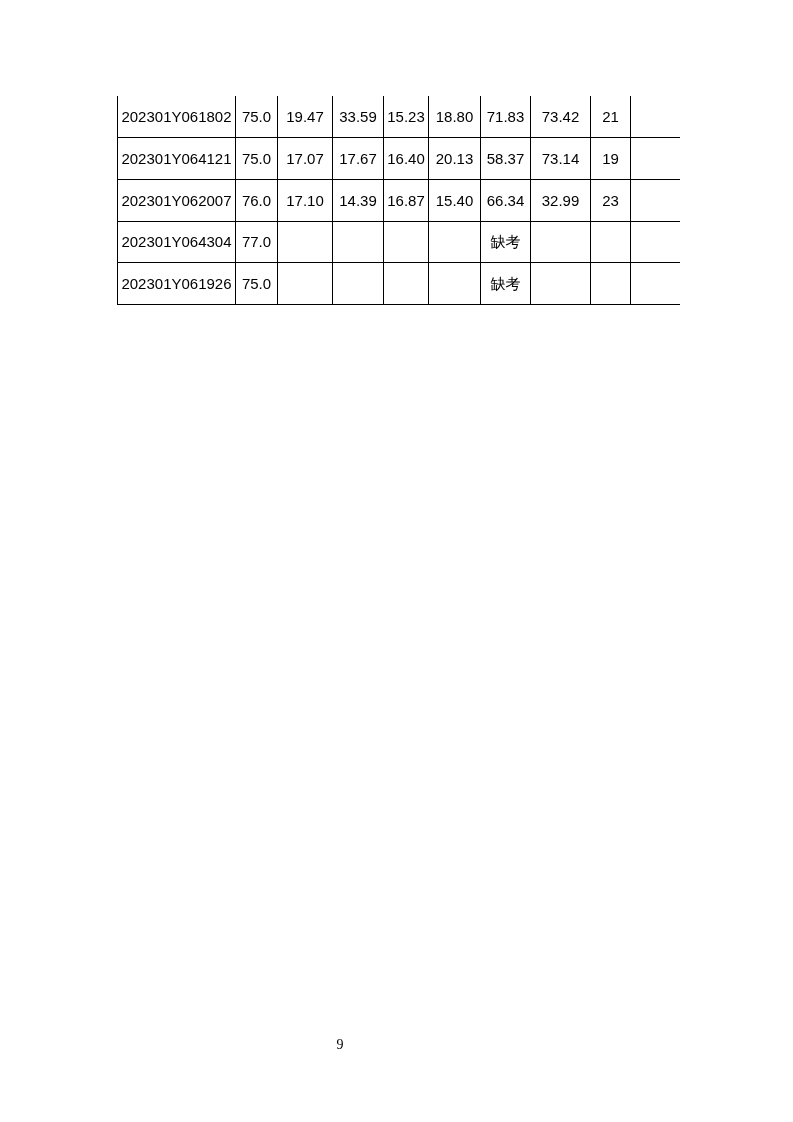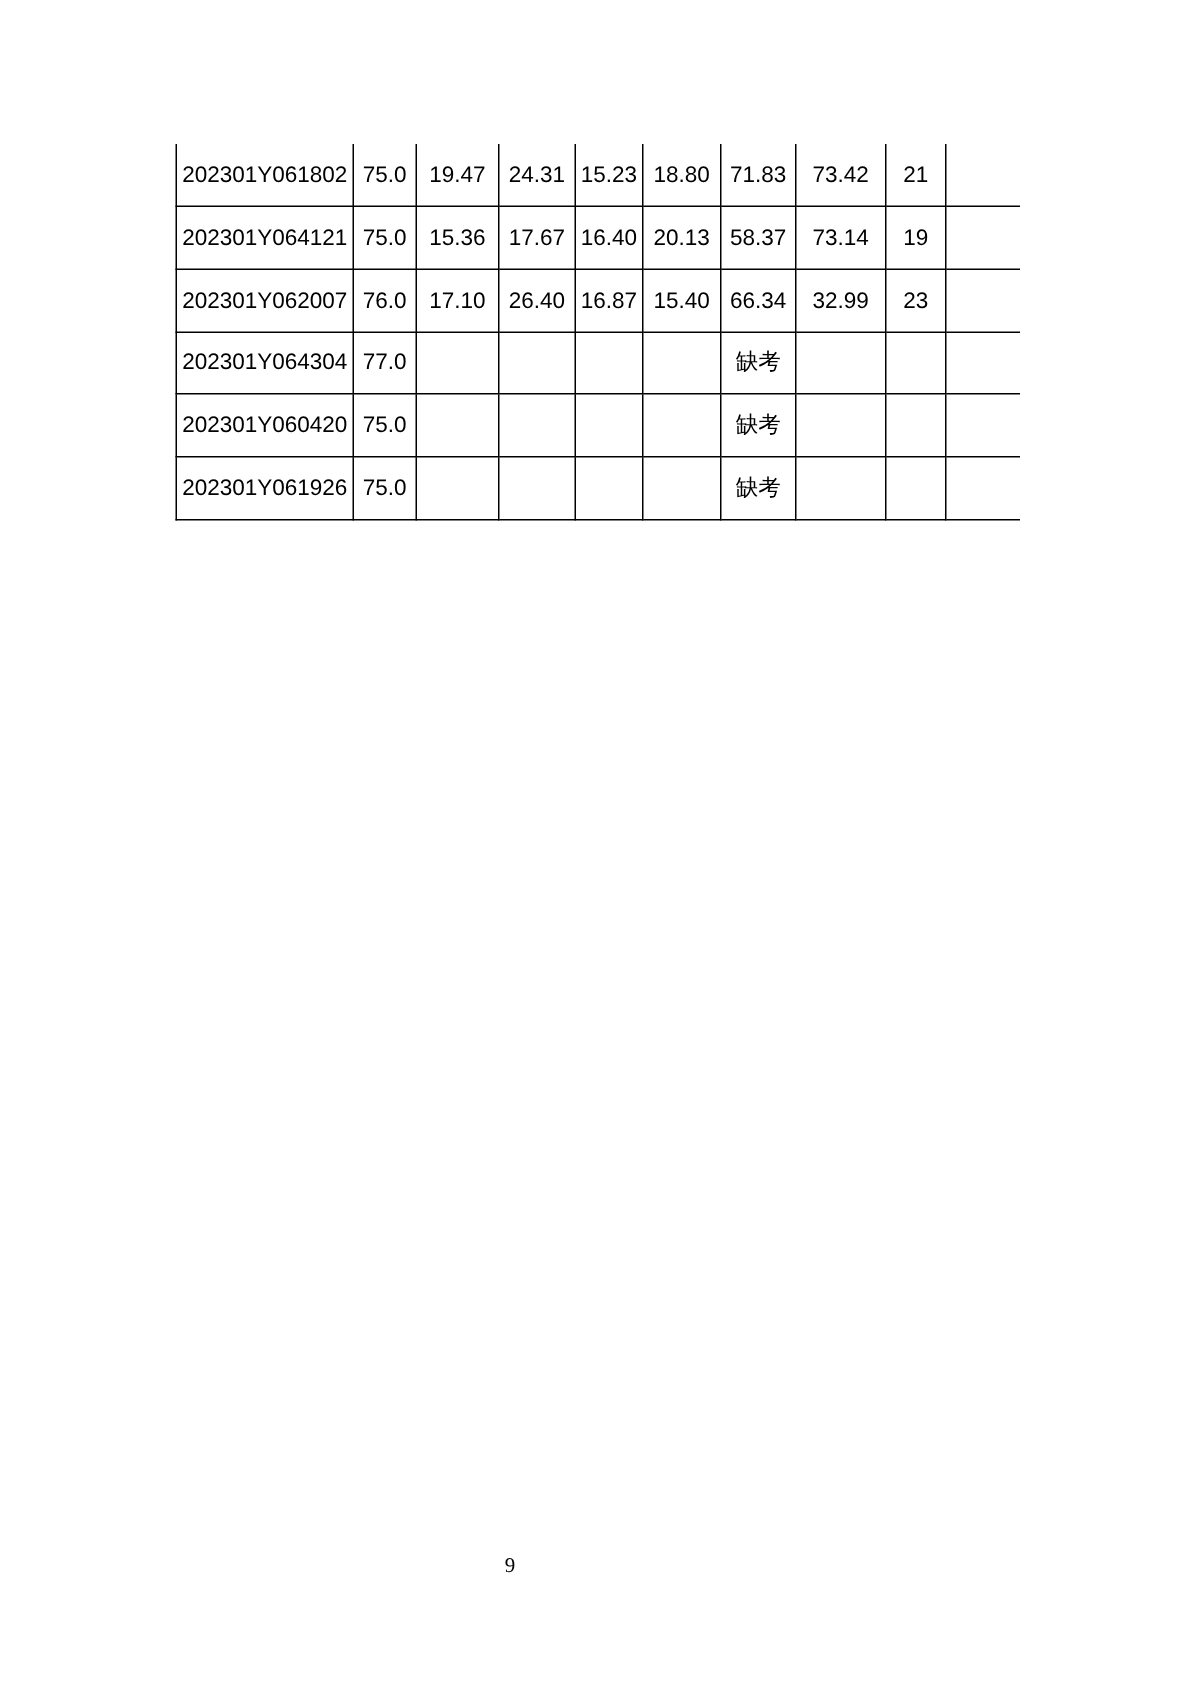--- a/index.html
+++ b/index.html
@@ -61,67 +61,55 @@
       <col style="width:50px">
       <col style="width:60px">
       <col style="width:40px">
       <col style="width:100px">
     </colgroup>
     <tbody>
         <tr>
           <td>202301Y061802</td>
           <td>75.0</td>
           <td>19.47</td>
-          <td>24.31</td>
+          <td>33.59</td>
           <td>15.23</td>
           <td>18.80</td>
           <td>71.83</td>
           <td>73.42</td>
           <td>21</td>
           <td></td>
         </tr>
         <tr>
           <td>202301Y064121</td>
           <td>75.0</td>
-          <td>15.36</td>
+          <td>17.07</td>
           <td>17.67</td>
           <td>16.40</td>
           <td>20.13</td>
           <td>58.37</td>
           <td>73.14</td>
           <td>19</td>
           <td></td>
         </tr>
         <tr>
           <td>202301Y062007</td>
           <td>76.0</td>
           <td>17.10</td>
-          <td>26.40</td>
+          <td>14.39</td>
           <td>16.87</td>
           <td>15.40</td>
           <td>66.34</td>
           <td>32.99</td>
           <td>23</td>
           <td></td>
         </tr>
         <tr>
           <td>202301Y064304</td>
           <td>77.0</td>
-          <td></td>
-          <td></td>
-          <td></td>
-          <td></td>
-          <td>缺考</td>
-          <td></td>
-          <td></td>
-          <td></td>
-        </tr>
-        <tr>
-          <td>202301Y060420</td>
-          <td>75.0</td>
           <td></td>
           <td></td>
           <td></td>
           <td></td>
           <td>缺考</td>
           <td></td>
           <td></td>
           <td></td>
         </tr>
         <tr>

